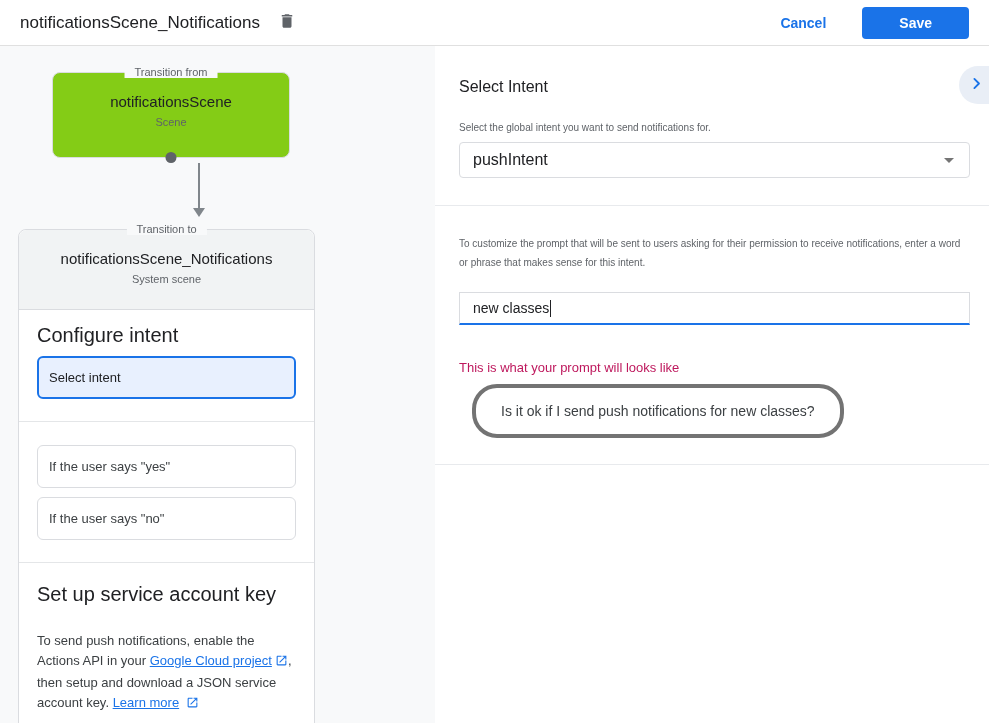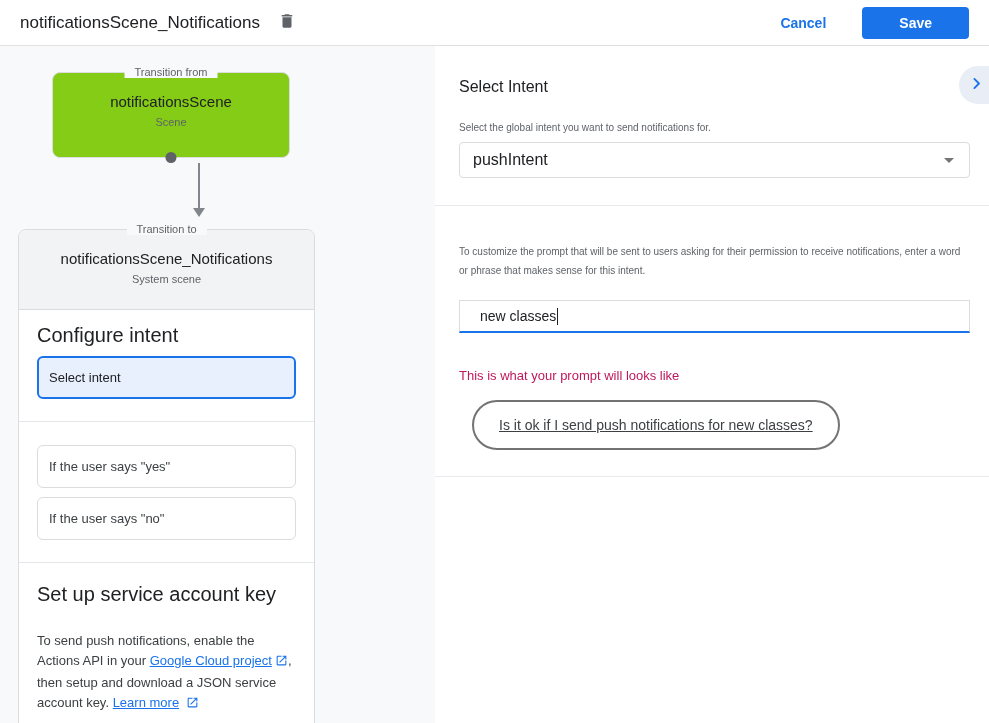--- a/index.html
+++ b/index.html
@@ -92,32 +92,32 @@
     display: flex; align-items: center; justify-content: space-between;
     padding: 0 15px 0 13px; font-size: 16px; color: #202124; cursor: pointer; background: #fff;
   }
   .caret-down {
     width: 0; height: 0;
     border-left: 5px solid transparent; border-right: 5px solid transparent;
     border-top: 5px solid #757575;
   }
   .full-divider { border: none; border-top: 1px solid #e8eaed; margin-top: 27px; }
   .r-sec2 { padding-top: 24px; }
-  .sec2-desc { margin-top: 12px; max-width: 520px; line-height: 19px; }
+  .sec2-desc { margin-top: 4px; max-width: 520px; line-height: 19px; }
   .prompt-field {
     margin-top: 20px; height: 33px; border: 1px solid #dadce0; border-bottom: 2px solid #1a73e8;
-    display: flex; align-items: center; padding: 0 20px; font-size: 14px; color: #202124;
+    display: flex; align-items: center; padding: 0 13px; font-size: 14px; color: #202124;
     background: #fff; cursor: text;
   }
   .text-cursor { display: inline-block; width: 1px; height: 17px; background: #202124; margin-left: 1px; }
   .preview-label { margin-top: 35px; font-size: 13px; color: #be185d; }
   .bubble {
-    display: inline-block; margin: 17px 0 0 13px;
-    border: 2px solid #737373; border-radius: 25px;
-    padding: 15px 25px; font-size: 14px; color: #3c4043; text-decoration: underline;
+    display: inline-block; margin: 9px 0 0 13px;
+    border: 4px solid #737373; border-radius: 25px;
+    padding: 15px 25px; font-size: 14px; color: #3c4043;
   }
   .collapse-btn {
     position: absolute; top: 20px; right: 0; width: 30px; height: 38px;
     background: #e9eef6; border: none; border-radius: 19px 0 0 19px;
     display: flex; align-items: center; justify-content: center;
     padding-left: 4px; cursor: pointer;
   }
 </style>
 </head>
 <body>

